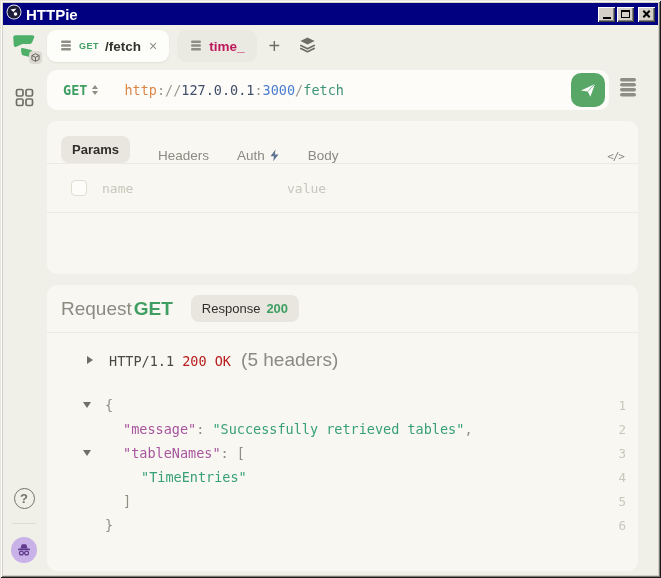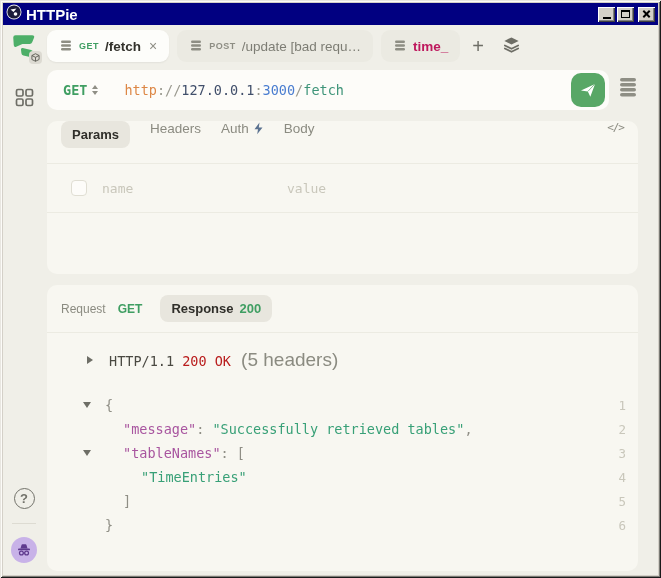--- a/index.html
+++ b/index.html
@@ -95,38 +95,38 @@
   .u-port { color: #4a7dd0; }
   .u-path { color: #3e9479; }
   .send-btn {
     width: 34px; height: 34px; border-radius: 10px; background: #58a766;
     display: flex; align-items: center; justify-content: center; flex: 0 0 auto;
   }
 
   
   .panel { background: #f8f7f1; border-radius: 10px; }
   .req-panel { margin-top: 11px; height: 153px; flex: 0 0 auto; display: flex; flex-direction: column; }
-  .reqtabs { display: flex; align-items: flex-start; height: 42px; padding: 0 14px; gap: 20px; }
+  .reqtabs { display: flex; align-items: flex-end; height: 42px; padding: 0 14px; gap: 28px; }
   .chip { background: #e8e6de; border-radius: 8px; padding: 6px 11px; font-size: 13px; font-weight: 600; color: #2f2e29; }
   .reqtab-plain { color: #8b8b81; font-size: 13.5px; }
   .auth-tab { display: flex; align-items: center; gap: 4px; }
   .code-icon { margin-left: auto; font-family: "DejaVu Sans Mono", monospace; font-size: 11px; color: #8b8b81; letter-spacing: -1px; }
   .divider { height: 1px; background: #ecebe2; }
   .param-row { display: flex; align-items: center; height: 48px; padding-left: 24px; }
   .checkbox { width: 16px; height: 16px; border: 1.5px solid #e0ded3; border-radius: 4px; background: #fdfcf9; }
   .ph { font-family: "DejaVu Sans Mono", monospace; font-size: 13px; color: #c9c7bb; }
   .ph.name { margin-left: 15px; width: 185px; }
 
   .resp-panel { margin-top: 11px; flex: 1; display: flex; flex-direction: column; min-height: 0; }
   .resp-head { display: flex; align-items: center; height: 47px; padding: 0 14px; gap: 18px; }
-  .reqget { display: flex; gap: 12px; font-size: 12px; align-items: center; }
+  .reqget { display: flex; gap: 2px; font-size: 19px; align-items: center; }
   .reqget .lbl { color: #8b8b81; }
   .reqget .val { color: #3f9e62; font-weight: 600; }
   .chip2 { background: #e8e6de; border-radius: 8px; padding: 6px 11px; font-size: 13px; display: flex; gap: 6px; }
-  .chip2 .lbl { color: #2f2e29; font-weight: 700; }
+  .chip2 .lbl { color: #2f2e29; font-weight: 400; }
   .chip2 .val { color: #3f9e62; font-weight: 600; }
 
   .status-line { display: flex; align-items: center; margin: 16px 0 0 40px; gap: 10px; }
   .arrow-right { width: 0; height: 0; border-top: 4.5px solid transparent; border-bottom: 4.5px solid transparent; border-left: 6px solid #6e6e66; }
   .status-text { font-family: "DejaVu Sans Mono", monospace; font-size: 13.5px; margin-left: 6px; }
   .st-proto { color: #4a4942; }
   .st-code { color: #b91c1c; font-weight: normal; }
   .st-headers { font-family: "Liberation Sans", sans-serif; color: #8b8b81; font-size: 19px; margin-left: 2px; }
 
   .body-view { margin-top: 22px; }
@@ -226,31 +226,20 @@
           <span class="tab-close">×</span>
         </div>
         <div class="tab">
           <svg width="14" height="14" viewBox="0 0 14 14">
             <g fill="#8e8e84">
                 <rect x="2" y="1.5" width="10" height="2.4" rx="1.2"></rect>
                 <rect x="2" y="5.3" width="10" height="2.4" rx="1.2"></rect>
                 <rect x="2" y="9.1" width="10" height="2.4" rx="1.2"></rect>
               </g>
           </svg>
-          <span class="method">POST</span>
-          <span class="path dim">/update [bad requ…</span>
-        </div>
-        <div class="tab">
-          <svg width="14" height="14" viewBox="0 0 14 14">
-            <g fill="#8e8e84">
-                <rect x="2" y="1.5" width="10" height="2.4" rx="1.2"></rect>
-                <rect x="2" y="5.3" width="10" height="2.4" rx="1.2"></rect>
-                <rect x="2" y="9.1" width="10" height="2.4" rx="1.2"></rect>
-              </g>
-          </svg>
           <span class="path fade">time_</span>
         </div>
         <span class="plus-btn">+</span>
         <span class="layers-btn">
           <svg width="19" height="19" viewBox="0 0 20 20">
             <path d="M10 2.5 l7.5 3.7 -7.5 3.7 -7.5 -3.7 z" fill="#6e6e66"></path>
             <path d="M3 11 l7 3.5 7 -3.5" fill="none" stroke="#6e6e66" stroke-width="1.8" stroke-linecap="round" stroke-linejoin="round"></path>
             <path d="M3 14.2 l7 3.5 7 -3.5" fill="none" stroke="#6e6e66" stroke-width="1.8" stroke-linecap="round" stroke-linejoin="round"></path>
           </svg>
         </span>

